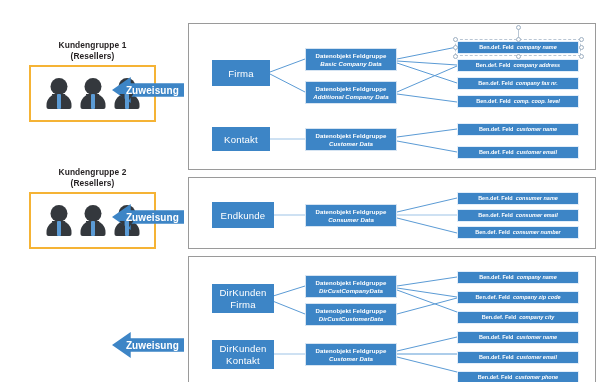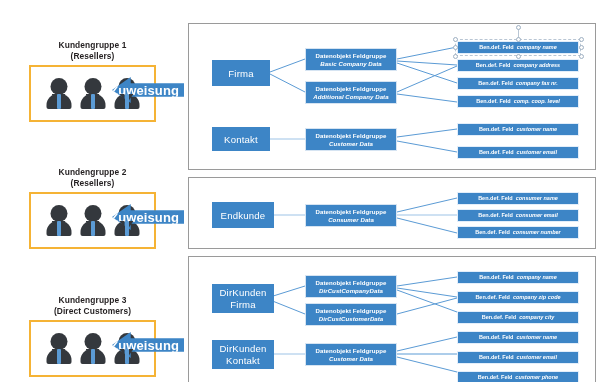--- a/index.html
+++ b/index.html
@@ -52,21 +52,21 @@
   .person .collarL,.person .collarR{
     position:absolute;top:16px;width:5px;height:7px;background:#34383d;z-index:3;
   }
   .person .collarL{left:50%;margin-left:-7px;clip-path:polygon(0 0,100% 0,100% 100%);}
   .person .collarR{left:50%;margin-left:2px;clip-path:polygon(0 0,100% 0,0 100%);}
 
   
   .arrow{
     position:absolute;
     width:72px;height:26px;
-    color:#ffffff;font-size:13px;font-weight:bold;
+    color:#ffffff;font-size:10px;font-weight:bold;
     display:flex;align-items:center;justify-content:flex-end;
     padding-right:5px;box-sizing:border-box;
     background:#3d85c6;
     clip-path:polygon(0% 50%, 26% 0%, 26% 24%, 100% 24%, 100% 76%, 26% 76%, 26% 100%);
     letter-spacing:.1px;
   }
 
   
   .panel{
     position:absolute;left:188px;width:408px;
@@ -221,49 +221,20 @@
           <i class="collarL"></i>
           <i class="collarR"></i>
           <i class="tie"></i>
         </div>
     </div>
   </div>
   <div class="arrow" style="left:112px;top:192px;">
     <span>Zuweisung</span>
   </div>
 
-  <div class="group-block" style="top:283px;">
-    <div class="group-title">
-      <span>Kundengruppe 3</span>
-      <span>(Direct Customers)</span>
-    </div>
-    <div class="group-box">
-      <div class="person">
-          <i class="head"></i>
-          <i class="body"></i>
-          <i class="collarL"></i>
-          <i class="collarR"></i>
-          <i class="tie"></i>
-        </div>
-      <div class="person">
-          <i class="head"></i>
-          <i class="body"></i>
-          <i class="collarL"></i>
-          <i class="collarR"></i>
-          <i class="tie"></i>
-        </div>
-      <div class="person">
-          <i class="head"></i>
-          <i class="body"></i>
-          <i class="collarL"></i>
-          <i class="collarR"></i>
-          <i class="tie"></i>
-        </div>
-    </div>
-  </div>
   <div class="arrow" style="left:112px;top:320px;">
     <span>Zuweisung</span>
   </div>
 
   <div class="panel" style="top:11px;height:147px;"></div>
 
   <div class="bx entity" style="left:212px;top:48px;width:58px;height:26px;">
     <span>Firma</span>
   </div>
   <div class="bx fg" style="left:305px;top:36px;width:92px;height:23px;">

